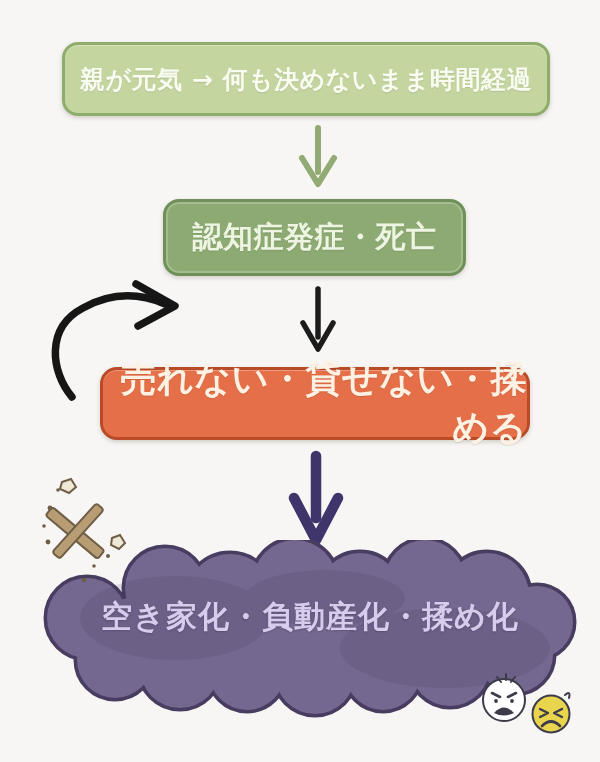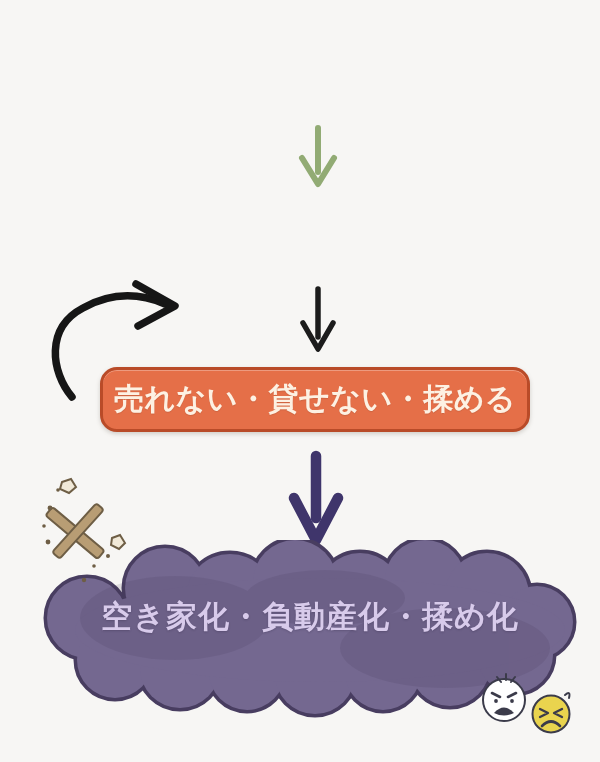--- a/index.html
+++ b/index.html
@@ -30,48 +30,55 @@
   }
   .step2{
     left:163px;top:199px;width:303px;height:77px;
     background:var(--step2-fill,#8caa72);
     border:3px solid var(--step2-border,#6f9158);
     color:var(--step2-text,#edf4e1);
     font-size:30px;
     box-shadow:0 2px 4px rgba(110,100,90,.28), inset 0 0 0 2px rgba(255,255,255,.22);
   }
   .step3{
-    left:100px;top:367px;width:430px;height:65px;
+    left:100px;top:367px;width:430px;height:73px;
     border-radius:17px;
     background:var(--step3-fill,#e56f48);
     border:3px solid var(--step3-border,#b94b28);
     color:var(--step3-text,#fdf1e3);
-    font-size:30px;
+    font-size:36px;
+    text-align:right;
   }
   .abs{position:absolute;}
   .cloud-label{
     position:absolute;left:50px;top:596px;width:520px;
     text-align:center;
     font-size:31px;font-weight:bold;
     color:var(--cloud-text,#d8cbeb);
     letter-spacing:1px;
     text-shadow:0 1px 2px rgba(40,30,60,.25);
   }
 </style>
 </head>
 <body>
 
 <div class="canvas">
 
+  <div class="box step1">
+    <span>親が元気 → 何も決めないまま時間経過</span>
+  </div>
 
   <svg class="abs" style="left:294px;top:124px" width="48" height="66" viewBox="0 0 48 66">
     <path d="M24 4 L24 48" style="stroke:var(--arrow-green);stroke-width:6;stroke-linecap:round" fill="none"></path>
     <path d="M8 34 L24 60 L40 34" style="stroke:var(--arrow-green);stroke-width:6;stroke-linecap:round;stroke-linejoin:round" fill="none"></path>
   </svg>
 
+  <div class="box step2">
+    <span>認知症発症・死亡</span>
+  </div>
 
   <svg class="abs" style="left:35px;top:278px" width="160" height="130" viewBox="0 0 160 130">
     <path d="M37 119 C 16 94, 10 50, 48 30 C 75 15, 102 14, 130 26" style="stroke:var(--loop-arrow);stroke-width:7.5;stroke-linecap:round" fill="none"></path>
     <path d="M101 6 L140 28 L103 48" style="stroke:var(--loop-arrow);stroke-width:7.5;stroke-linecap:round;stroke-linejoin:round" fill="none"></path>
   </svg>
 
   <svg class="abs" style="left:296px;top:285px" width="44" height="70" viewBox="0 0 44 70">
     <path d="M22 4 L22 52" style="stroke:var(--arrow-black);stroke-width:5.5;stroke-linecap:round" fill="none"></path>
     <path d="M7 38 L22 64 L37 38" style="stroke:var(--arrow-black);stroke-width:5.5;stroke-linecap:round;stroke-linejoin:round" fill="none"></path>
   </svg>

